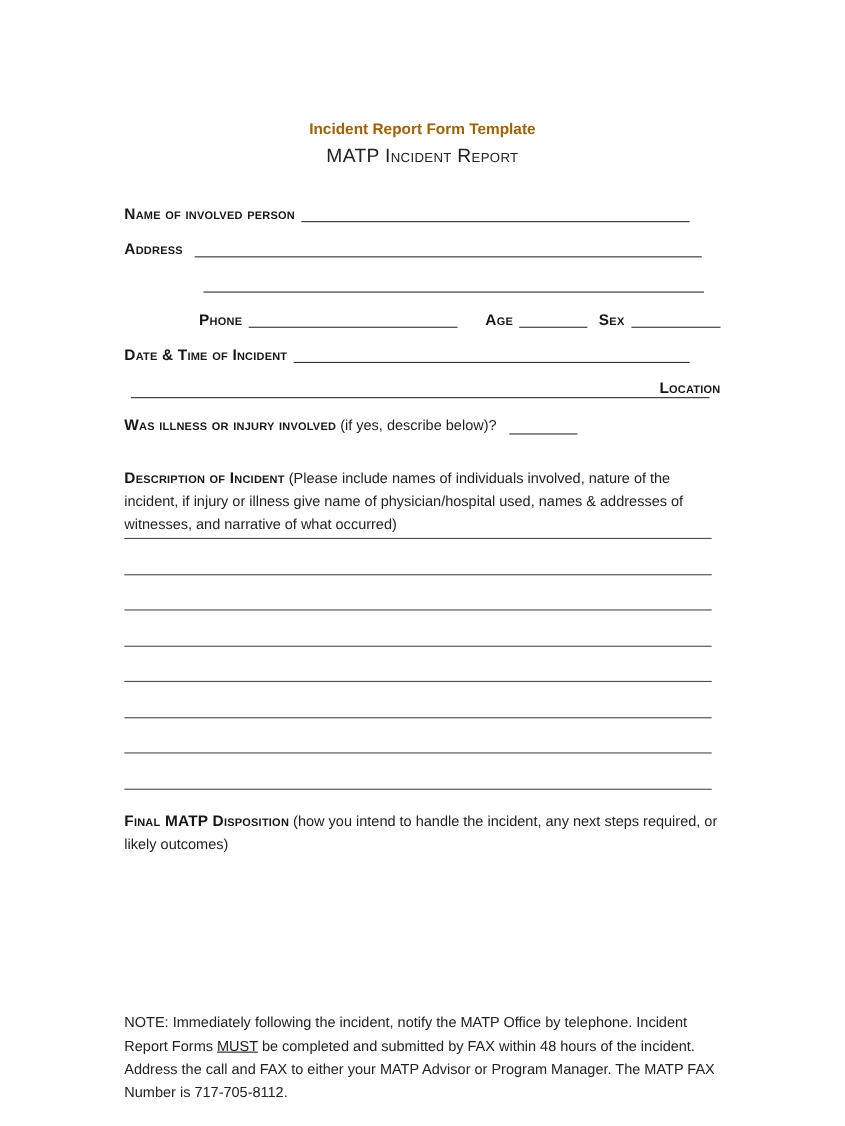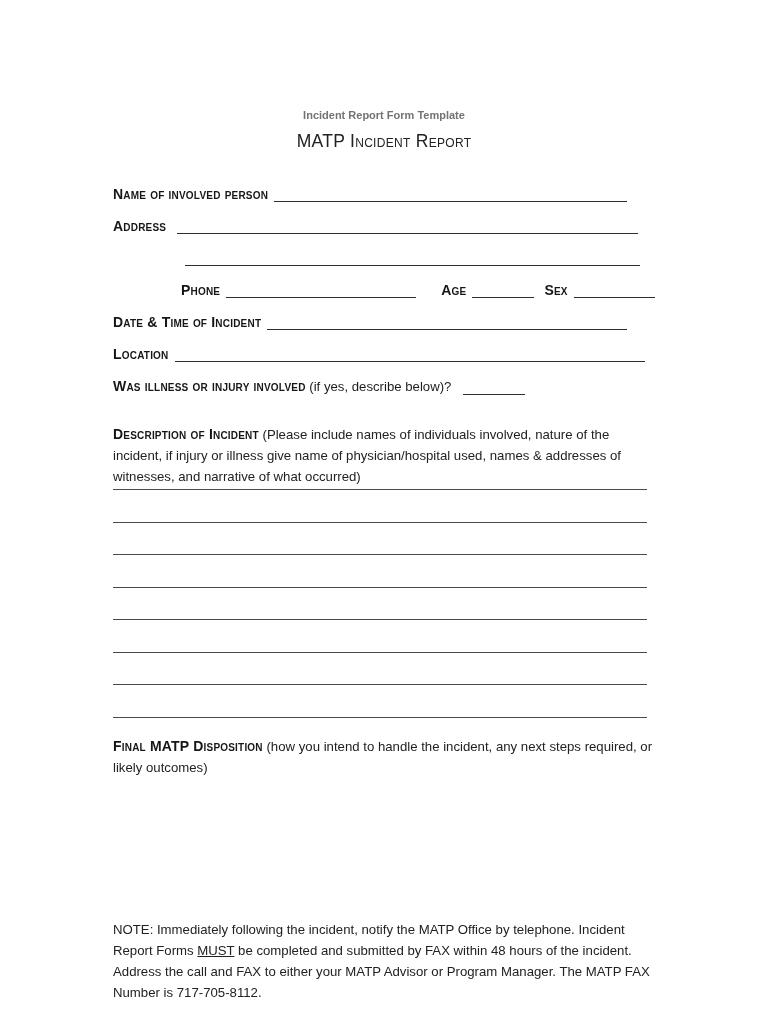--- a/index.html
+++ b/index.html
@@ -8,21 +8,21 @@
     width:768px;height:1024px;
     background:#ffffff;
     font-family:"Liberation Sans","DejaVu Sans",sans-serif;
     color:#1d1d1d;
     overflow:hidden;
   }
   .abs{position:absolute;left:113px;width:542px;}
   .center{text-align:center;left:0;width:768px;}
   .title{
     top:109px;
-    font-size:11px;font-weight:bold;color:#737373;
+    font-size:14px;font-weight:bold;color:#a16207;
   }
   .subtitle{
     top:131px;
     font-size:17.5px;font-weight:normal;color:#222222;
     font-variant:small-caps;letter-spacing:.3px;
   }
   .lbl{
     font-weight:bold;
     font-variant:small-caps;
     font-size:14px;
@@ -36,21 +36,21 @@
   .u{
     border-bottom:1.4px solid #2e2e2e;
     align-self:stretch;
   }
   .u.fill{flex:1;}
   .row-name{top:185px;}
   .row-address{top:217px;}
   .row-address2{top:249px;}
   .row-phone{top:281px;}
   .row-date{top:313px;}
-  .row-location{top:345px;}
+  .row-location{top:345px;flex-direction:column;}
   .row-illness{top:378px;font-size:13.2px;}
   .inline-u{
     display:inline-block;width:62px;border-bottom:1.4px solid #2e2e2e;margin-left:8px;
   }
   .para{
     font-size:13.2px;line-height:21px;color:#222222;
   }
   .desc{top:424px;width:548px;}
   .rlines{top:489px;width:534px;}
   .rline{

